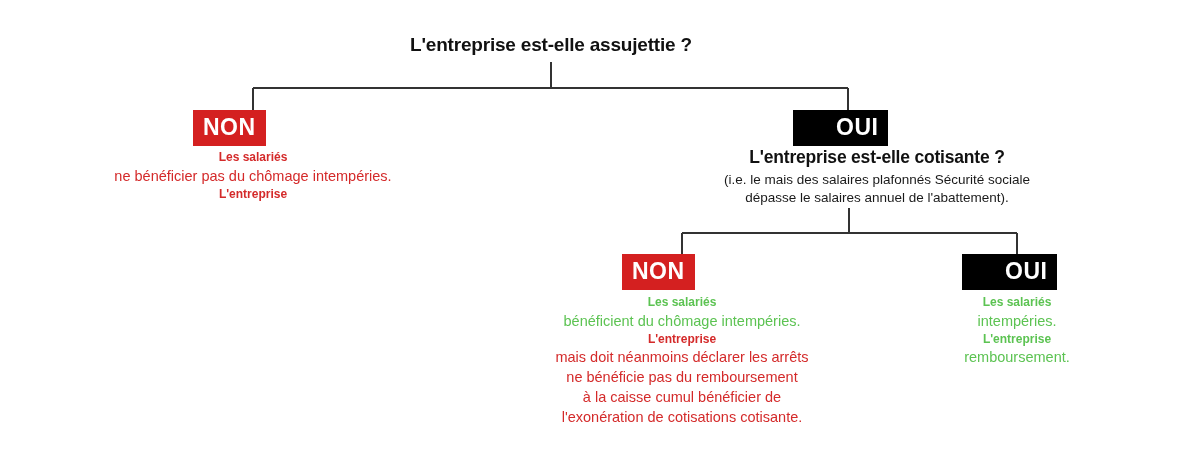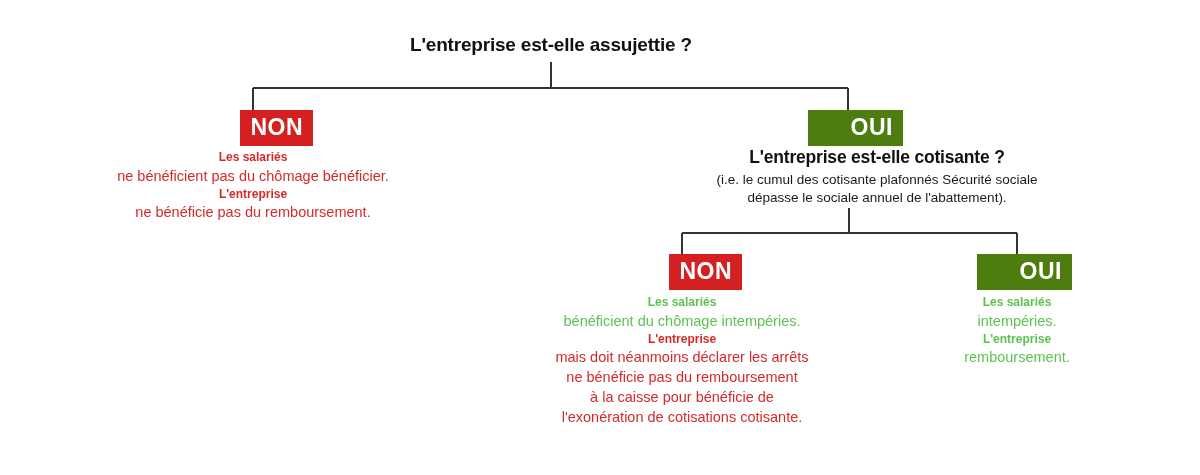--- a/index.html
+++ b/index.html
@@ -61,25 +61,25 @@
   .badge {
     display: inline-block;
     color: #ffffff;
     font-size: 23px;
     font-weight: bold;
     letter-spacing: 0.5px;
     line-height: 1;
     padding: 6px 10px 7px 10px;
   }
   .badge-non { background: #d42020; }
-  .badge-oui { background: #4d7c0f; padding-left: 43px; }
+  .badge-oui { background: #000000; padding-left: 43px; }
 
   .badge-wrap {
     position: absolute;
-    text-align: right;
+    text-align: left;
   }
 
   
   .outcome {
     position: absolute;
     text-align: center;
     line-height: 1.38;
   }
   .outcome .lead {
     font-size: 12px;
@@ -130,54 +130,53 @@
     <div class="q-title">L'entreprise est-elle assujettie ?</div>
   </div>
 
   <div class="badge-wrap" style="left:193px; top:110px; width:120px;">
     <span class="badge badge-non">NON</span>
   </div>
 
   <div class="outcome red" style="left:63px; top:149px; width:380px;">
     <span class="para">
       <span class="lead">Les salariés</span>
-      <span class="body">ne bénéficient pas du chômage bénéficier.</span>
+      <span class="body">ne bénéficier pas du chômage intempéries.</span>
     </span>
     <span class="para">
       <span class="lead">L'entreprise</span>
-      <span class="body">ne bénéficie pas du remboursement.</span>
     </span>
   </div>
 
   <div class="badge-wrap" style="left:793px; top:110px; width:110px;">
     <span class="badge badge-oui">OUI</span>
   </div>
 
   <div class="node" style="left:647px; top:146px; width:460px;">
     <div class="q-title-2">L'entreprise est-elle cotisante ?</div>
     <div class="q-sub">
-      <div>(i.e. le cumul des cotisante plafonnés Sécurité sociale</div>
-      <div>dépasse le sociale annuel de l'abattement).</div>
+      <div>(i.e. le mais des salaires plafonnés Sécurité sociale</div>
+      <div>dépasse le salaires annuel de l'abattement).</div>
     </div>
   </div>
 
   <div class="badge-wrap" style="left:622px; top:254px; width:120px;">
     <span class="badge badge-non">NON</span>
   </div>
 
   <div class="outcome" style="left:512px; top:294px; width:340px;">
     <span class="para green">
       <span class="lead">Les salariés</span>
       <span class="body">bénéficient du chômage intempéries.</span>
     </span>
     <span class="para red">
       <span class="lead">L'entreprise</span>
       <span class="body">mais doit néanmoins déclarer les arrêts</span>
       <span class="body">ne bénéficie pas du remboursement</span>
-      <span class="body">à la caisse pour bénéficie de</span>
+      <span class="body">à la caisse cumul bénéficier de</span>
       <span class="body">l'exonération de cotisations cotisante.</span>
     </span>
   </div>
 
   <div class="badge-wrap" style="left:962px; top:254px; width:110px;">
     <span class="badge badge-oui">OUI</span>
   </div>
 
   <div class="outcome green" style="left:897px; top:294px; width:240px;">
     <span class="para">

